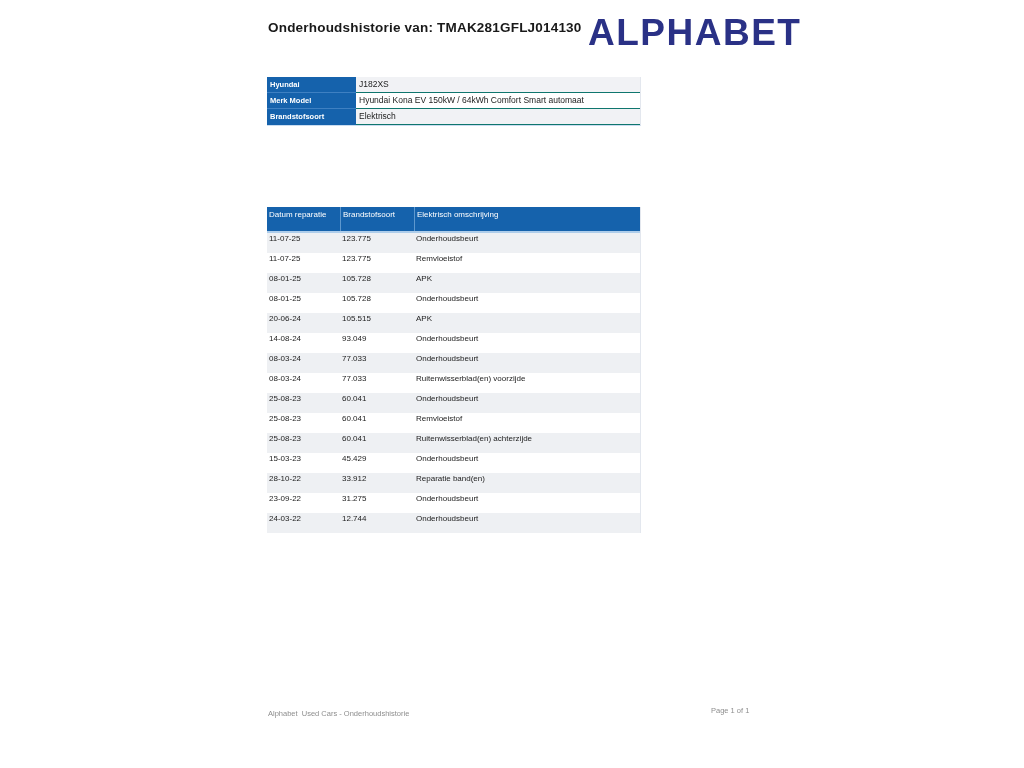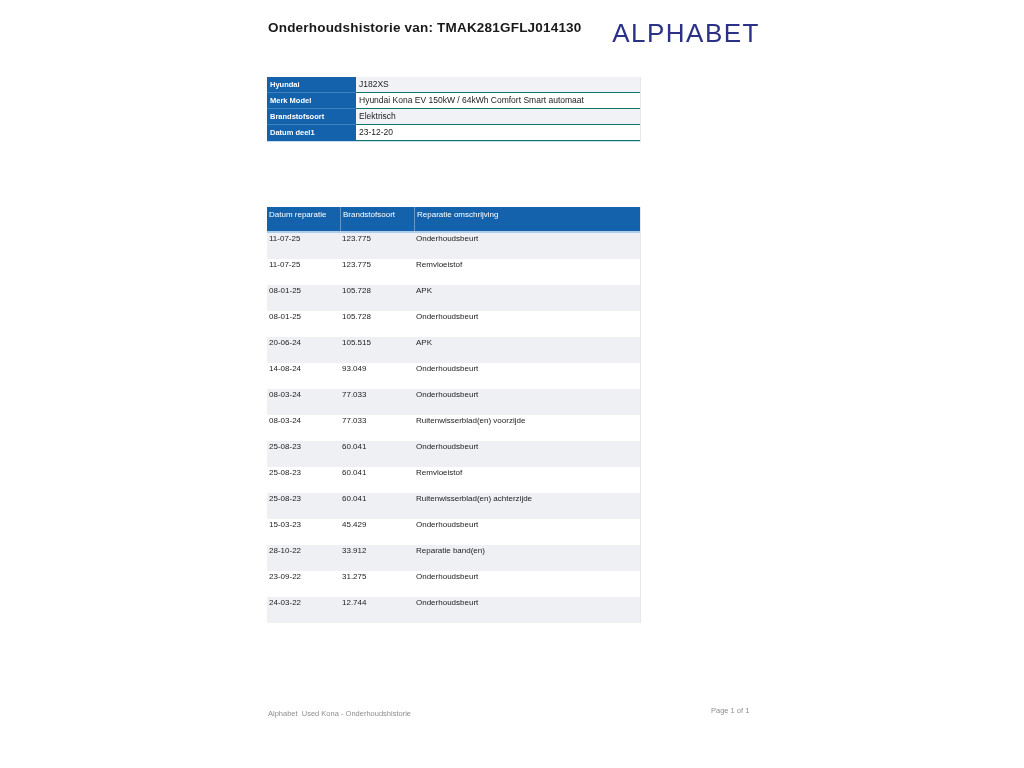--- a/index.html
+++ b/index.html
@@ -6,21 +6,21 @@
   .page{
     position:relative;width:1024px;height:768px;background:#fff;overflow:hidden;
     font-family:"Liberation Sans",sans-serif;color:#1c1c1c;
   }
   .title{
     position:absolute;left:268px;top:20px;font-size:13.5px;font-weight:bold;
     color:#191919;letter-spacing:0.2px;white-space:pre;
   }
   .logo{
     position:absolute;left:588px;top:17px;width:172px;text-align:right;
-    font-size:26px;font-weight:normal;color:var(--logo-navy,#2a3186);
+    font-size:37px;font-weight:bold;color:var(--logo-navy,#2a3186);
     letter-spacing:1.5px;line-height:32px;white-space:pre;
   }
   
   .info-table{
     position:absolute;left:267px;top:77px;width:374px;
     border-right:1px solid #e3e7ee;box-sizing:border-box;
     border-bottom:1px solid #c9dcf0;
   }
   .info-row{display:flex;height:16px;}
   .info-label{
@@ -45,21 +45,21 @@
     display:flex;height:26px;box-sizing:border-box;
     background:var(--header-blue,#1562ac);color:#fff;font-size:8px;
     border-bottom:2px solid #aecdea;
   }
   .hist-head > div{box-sizing:border-box;padding:3px 0 0 2px;white-space:nowrap;overflow:hidden;}
   .hist-head .c2,.hist-head .c3{border-left:1px solid #5e98ce;}
   .c1{width:73px;}
   .c2{width:74px;}
   .c3{flex:1;}
   .hist-row{
-    display:flex;height:26px;font-size:8px;line-height:11.5px;color:#1c1c1c;
+    display:flex;height:20px;font-size:8px;line-height:11.5px;color:#1c1c1c;
   }
   .hist-row > div{box-sizing:border-box;padding-left:2px;white-space:nowrap;overflow:hidden;}
   .hist-body .hist-row:nth-child(odd){background:#eef0f3;}
   
   .footer-left{
     position:absolute;left:268px;top:709px;font-size:7.5px;color:#8e8e8e;white-space:pre;
   }
   .footer-right{
     position:absolute;left:711px;top:706px;font-size:7.5px;color:#8e8e8e;white-space:pre;
   }
@@ -82,32 +82,28 @@
   <div class="info-row">
     <div class="info-label">Merk Model</div>
     <div class="info-value">Hyundai Kona EV 150kW / 64kWh Comfort Smart automaat</div>
   </div>
 
   <div class="info-row">
     <div class="info-label">Brandstofsoort</div>
     <div class="info-value">Elektrisch</div>
   </div>
 
-  <div class="info-row">
-    <div class="info-label">Datum deel1</div>
-    <div class="info-value">23-12-20</div>
-  </div>
 </div>
   </div>
 
   <div class="hist-table">
     <div class="hist-head">
       <div class="c1">Datum reparatie</div>
       <div class="c2">Brandstofsoort</div>
-      <div class="c3">Reparatie omschrijving</div>
+      <div class="c3">Elektrisch omschrijving</div>
     </div>
     <div class="hist-body">
   <div class="hist-row">
     <div class="c1">11-07-25</div>
     <div class="c2">123.775</div>
     <div class="c3">Onderhoudsbeurt</div>
   </div>
 
   <div class="hist-row">
     <div class="c1">11-07-25</div>
@@ -188,16 +184,16 @@
   </div>
 
   <div class="hist-row">
     <div class="c1">24-03-22</div>
     <div class="c2">12.744</div>
     <div class="c3">Onderhoudsbeurt</div>
   </div>
 </div>
   </div>
 
-  <div class="footer-left">Alphabet  Used Kona - Onderhoudshistorie</div>
+  <div class="footer-left">Alphabet  Used Cars - Onderhoudshistorie</div>
   <div class="footer-right">Page 1 of 1</div>
 
 </div>
 
 </body></html>

